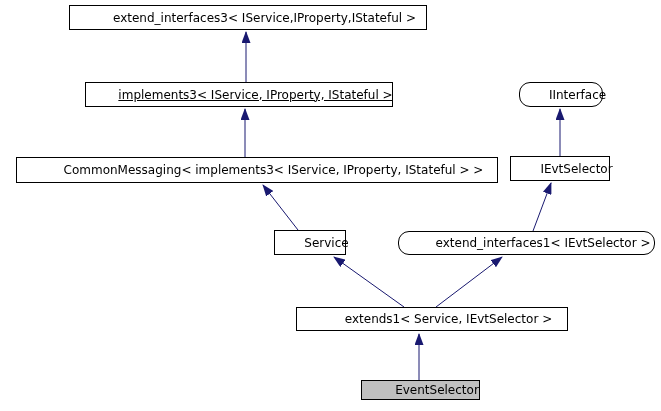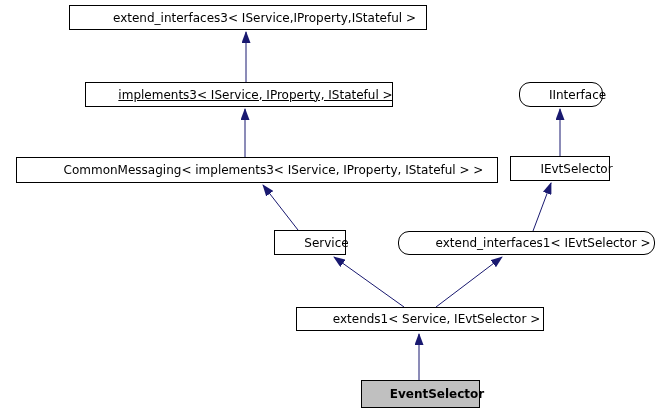--- a/index.html
+++ b/index.html
@@ -41,22 +41,22 @@
     cursor: default;
   }
   
   .n0 { left: 69px;  top: 5px;   width: 358px; height: 25px; }
   .n1 { left: 85px;  top: 82px;  width: 308px; height: 25px; text-decoration: underline; }
   .n2 { left: 4px;   top: 157px; width: 482px; height: 26px; margin-left: 12px; }
   .n3 { left: 519px; top: 82px;  width: 84px;  height: 25px; border-radius: 11px; }
   .n4 { left: 510px; top: 156px; width: 100px; height: 25px; }
   .n5 { left: 274px; top: 230px; width: 72px;  height: 25px; }
   .n6 { left: 398px; top: 231px; width: 257px; height: 24px; border-radius: 11px; }
-  .n7 { left: 296px; top: 307px; width: 248px; height: 24px; }
-  .n8 { left: 361px; top: 380px; width: 119px; height: 28px; font-weight: bold; }
+  .n7 { left: 296px; top: 307px; width: 272px; height: 24px; }
+  .n8 { left: 361px; top: 380px; width: 119px; height: 20px; }
 </style>
 </head>
 <body>
 
 <div class="canvas">
 
   <svg class="edges-layer" width="661" height="411" viewBox="0 0 661 411" xmlns="http://www.w3.org/2000/svg">
     <defs>
       <marker id="arrowhead" markerWidth="12" markerHeight="9" refX="11" refY="4.5" orient="auto" markerUnits="strokeWidth">
         <path d="M0,0 L12,4.5 L0,9 z" fill="#191970"></path>

